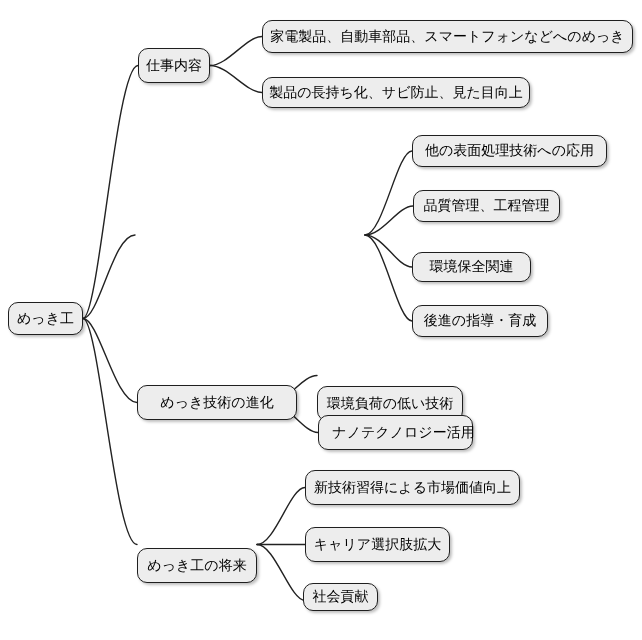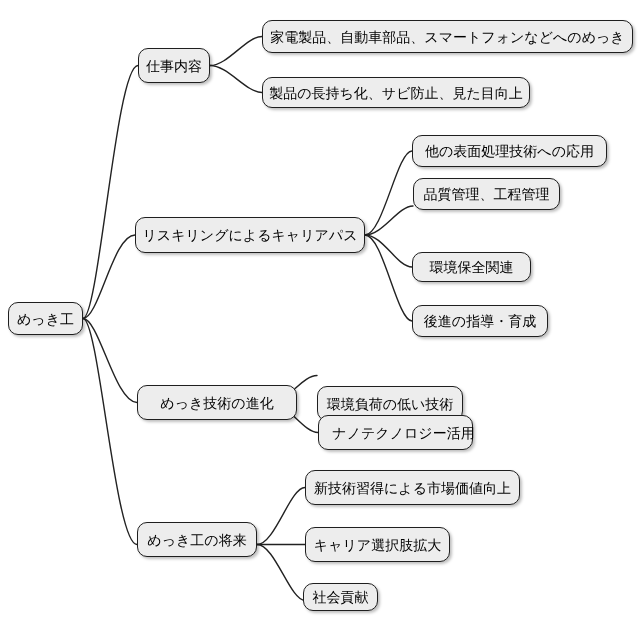--- a/index.html
+++ b/index.html
@@ -29,20 +29,21 @@
     border: 1.6px solid #1f1f1f;
     border-radius: 10px;
     display: flex;
     align-items: center;
     justify-content: center;
     font-size: 14px;
     line-height: 1;
     color: #000000;
     white-space: nowrap;
     box-shadow: 2px 2px 3px rgba(0,0,0,0.25);
+    font-family: Liberation Mono, monospace;
   }
 </style>
 </head>
 <body>
 
 <div id="canvas">
 
   <svg id="connector-layer" viewBox="0 0 642 640" xmlns="http://www.w3.org/2000/svg">
     <g fill="none" stroke="#222222" stroke-width="1.4" stroke-linecap="round">
 
@@ -67,28 +68,27 @@
       <path d="M 257 544.5 C 275 544.5 290 600.5 305 600.5"></path>
     </g>
   </svg>
 
   <div class="node" style="left:8px; top:302px; width:75px; height:33px;">めっき工</div>
 
   <div class="node" style="left:138px; top:48px; width:72px; height:35px;">仕事内容</div>
   <div class="node" style="left:262px; top:20px; width:371px; height:33px;">家電製品、自動車部品、スマートフォンなどへのめっき</div>
   <div class="node" style="left:262px; top:77px; width:268px; height:31px;">製品の長持ち化、サビ防止、見た目向上</div>
 
-  <div class="node" style="left:135px; top:217px; width:230px; height:36px;">リスキリングによるキャリアパス</div>
   <div class="node" style="left:412px; top:135px; width:195px; height:32px;">他の表面処理技術への応用</div>
-  <div class="node" style="left:413px; top:178px; width:147px; height:32px;">品質管理、工程管理</div>
+  <div class="node" style="left:413px; top:190px; width:147px; height:32px;">品質管理、工程管理</div>
   <div class="node" style="left:412px; top:252px; width:119px; height:30px;">環境保全関連</div>
   <div class="node" style="left:412px; top:305px; width:136px; height:32px;">後進の指導・育成</div>
 
   <div class="node" style="left:137px; top:385px; width:160px; height:35px;">めっき技術の進化</div>
   <div class="node" style="left:317px; top:358px; width:146px; height:35px;margin-top:28px;">環境負荷の低い技術</div>
   <div class="node" style="left:318px; top:415px; width:155px; height:35px;padding-left:16px;">ナノテクノロジー活用</div>
 
-  <div class="node" style="left:137px; top:522px; width:120px; height:35px;">めっき工の将来</div>
+  <div class="node" style="left:137px; top:548px; width:120px; height:35px;">めっき工の将来</div>
   <div class="node" style="left:305px; top:470px; width:215px; height:35px;">新技術習得による市場価値向上</div>
   <div class="node" style="left:305px; top:527px; width:145px; height:35px;">キャリア選択肢拡大</div>
   <div class="node" style="left:303px; top:583px; width:75px; height:28px;">社会貢献</div>
 
 </div>
 
 </body></html>

